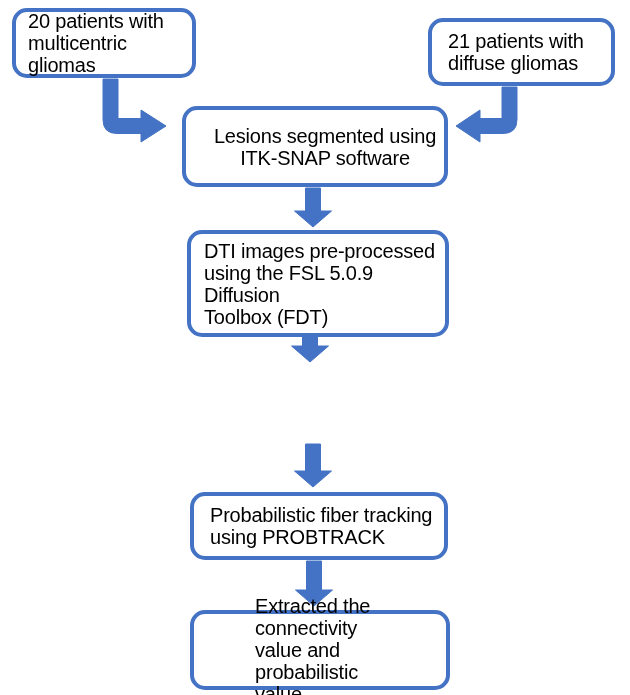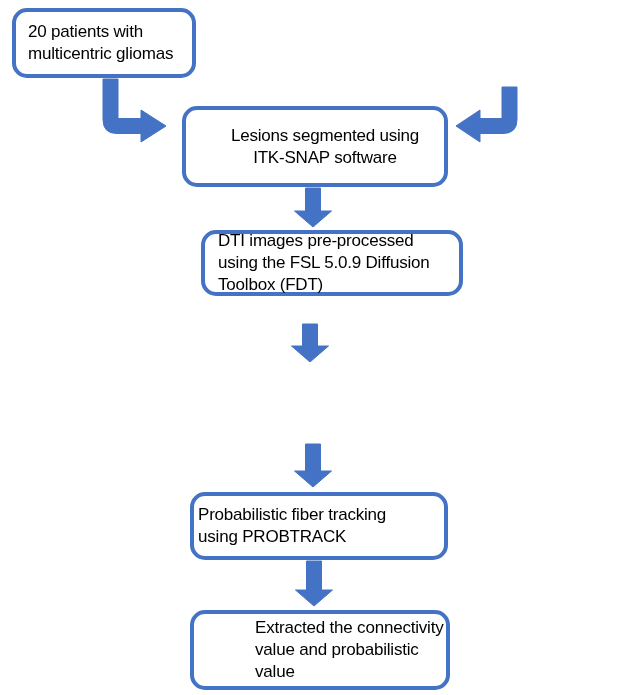--- a/index.html
+++ b/index.html
@@ -31,39 +31,39 @@
     position: absolute;
     box-sizing: border-box;
     background: var(--background, #ffffff);
     border: 4px solid var(--accent, #4472C4);
     border-radius: 15px;
     display: flex;
     flex-direction: column;
     justify-content: center;
   }
   .node-label {
-    font-size: 17px;
+    font-size: 20px;
     line-height: 22px;
     color: var(--text, #000000);
     white-space: pre-line;
     letter-spacing: -0.2px;
   }
   
   #node-0 { left: 12px;  top: 8px;   width: 184px; height: 70px; }
   #node-0 .node-label { padding-left: 12px; }
   #node-1 { left: 428px; top: 18px;  width: 187px; height: 68px; }
   #node-1 .node-label { padding-left: 16px; }
   #node-2 { left: 182px; top: 106px; width: 266px; height: 81px; }
   #node-2 .node-label { padding-left: 20px; text-align: center; }
-  #node-3 { left: 201px; top: 230px; width: 262px; height: 66px; }
+  #node-3 { left: 187px; top: 230px; width: 262px; height: 107px; }
   #node-3 .node-label { padding-left: 13px; }
   #node-4 { left: 188px; top: 366px; width: 259px; height: 77px; }
   #node-4 .node-label { padding-left: 28px; }
   #node-5 { left: 190px; top: 492px; width: 258px; height: 68px; }
-  #node-5 .node-label { padding-left: 4px; }
+  #node-5 .node-label { padding-left: 16px; }
   #node-6 { left: 190px; top: 610px; width: 260px; height: 80px; }
   #node-6 .node-label { padding-left: 17px; margin-left: 44px; }
 </style>
 </head>
 <body>
 
 <div class="canvas">
 
   <svg class="arrow-layer" viewBox="0 0 630 695" aria-hidden="true">
 
@@ -78,20 +78,24 @@
     <path class="arrow" d="M305.5,444 L320.5,444 L320.5,471 L331.5,471 L313,487 L294.5,471 L305.5,471 Z"></path>
 
     <path class="arrow" d="M306.5,561 L321.5,561 L321.5,590 L332.5,590 L314,606 L295.5,590 L306.5,590 Z"></path>
   </svg>
 
   <div class="node" id="node-0">
     <div class="node-label">20 patients with
 multicentric gliomas</div>
   </div>
 
+  <div class="node" id="node-1">
+    <div class="node-label">21 patients with
+diffuse gliomas</div>
+  </div>
 
   <div class="node" id="node-2">
     <div class="node-label">Lesions segmented using
 ITK-SNAP software</div>
   </div>
 
   <div class="node" id="node-3">
     <div class="node-label">DTI images pre-processed
 using the FSL 5.0.9 Diffusion
 Toolbox (FDT)</div>

